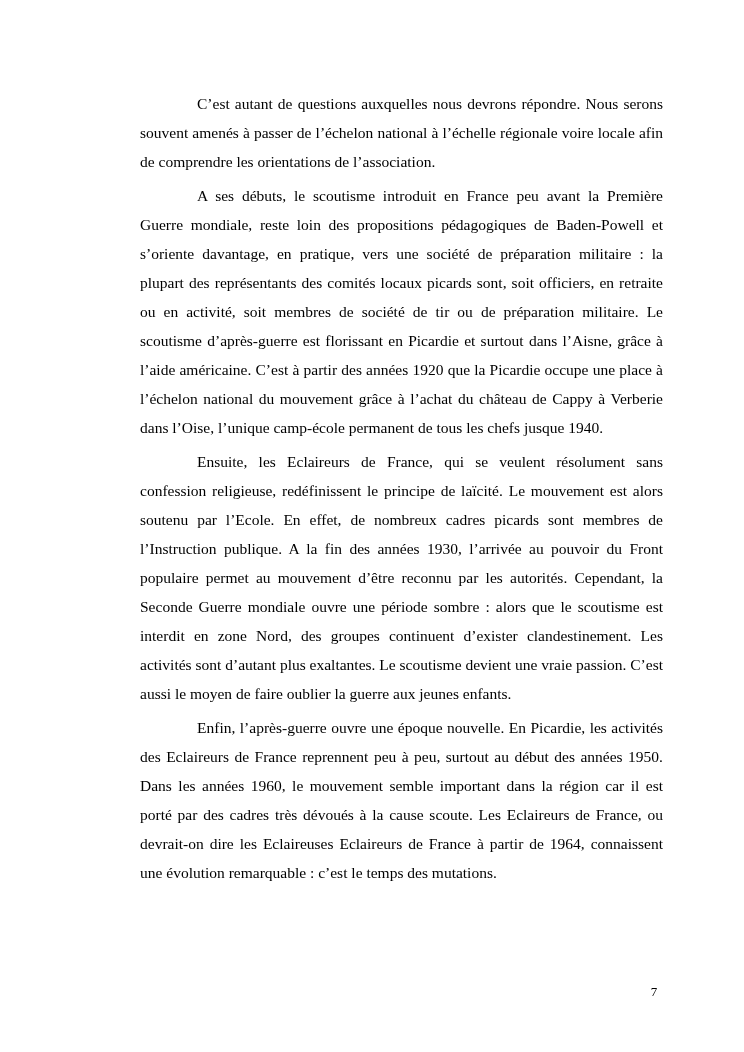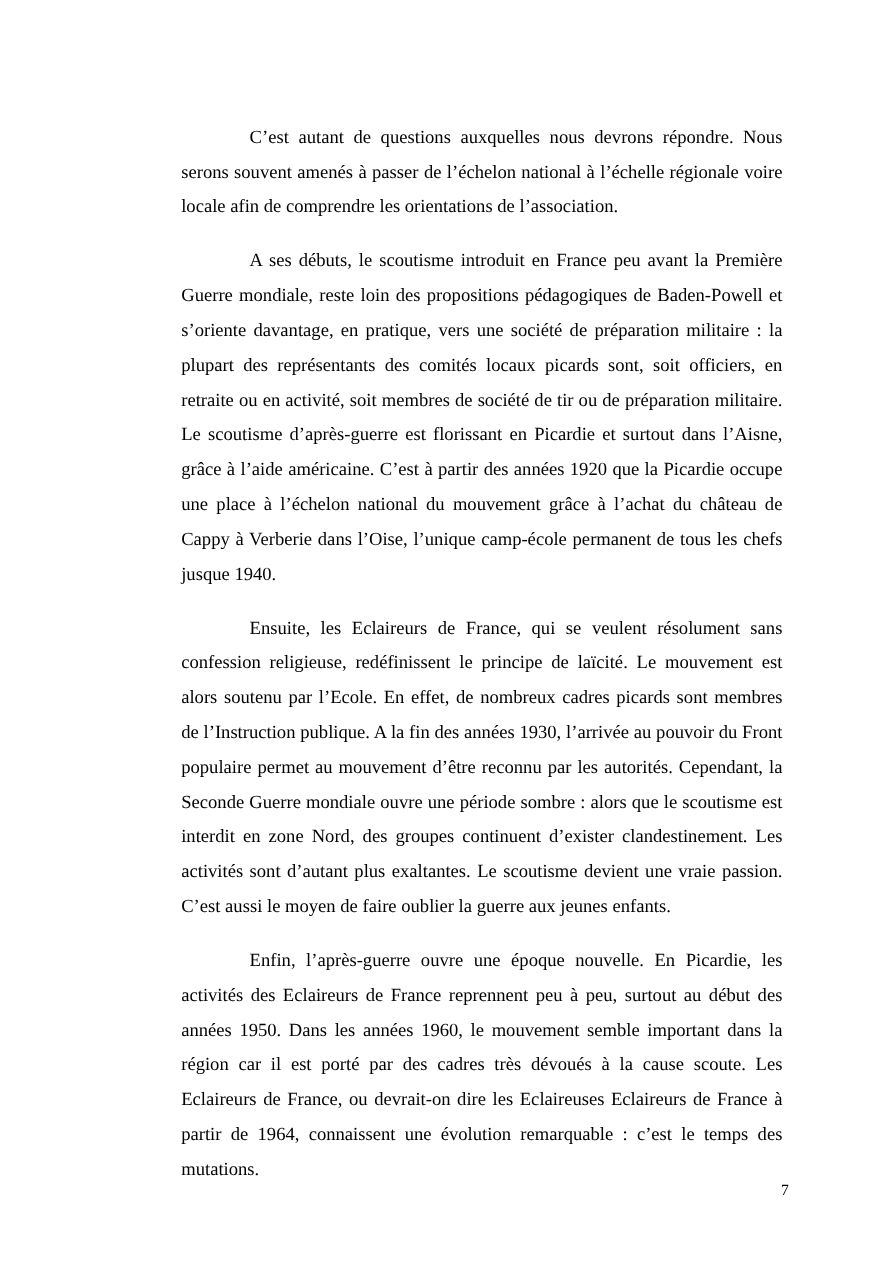--- a/index.html
+++ b/index.html
@@ -20,21 +20,21 @@
       position: absolute;
       left: 135px;
       top: 84px;
       width: 533px;
       font-size: 15.5px;
       line-height: 29px;
       text-align: justify;
       text-justify: inter-word;
     }
     .text-block p {
-      margin: 16px;
+      margin: 5px;
       padding: 0;
       text-indent: 57px;
     }
     .page-number {
       position: absolute;
       left: 646px;
       top: 984px;
       width: 16px;
       font-size: 13px;
       line-height: 16px;

